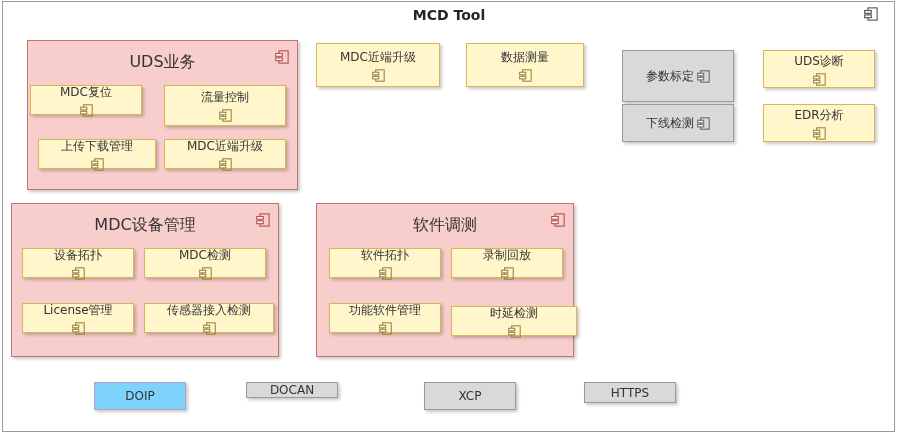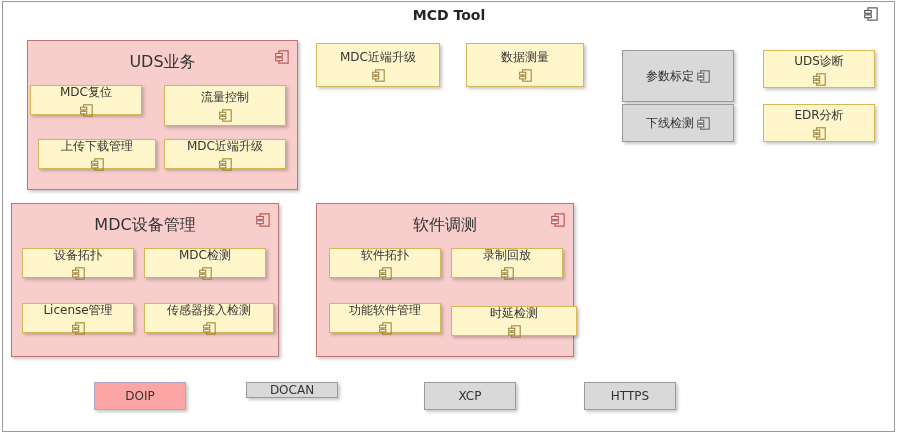--- a/index.html
+++ b/index.html
@@ -30,21 +30,21 @@
     display: flex; align-items: center; justify-content: center; gap: 3px;
     font-size: 12px; color: #333333;
     border: 1px solid;
     box-shadow: 2px 2px 3px rgba(0,0,0,0.22);
   }
   .shape .lbl { white-space: nowrap; }
 
   .yellow   { background: #fff6cb; border-color: #d6b656; flex-direction: column; }
   .pink     { background: #f8cecc; border-color: #c27672; }
   .gray     { background: #d9d9d9; border-color: #9a9a9a; }
-  .lavender { background: #fca5a5; border-color: #b3a2cf; }
+  .lavender { background: #7dd3fc; border-color: #b3a2cf; }
 
   .group { display: block; }
   .group-title {
     position: absolute; left: 0; right: 0; top: 11px;
     text-align: center; font-size: 16px; color: #333333;
   }
   .group-icon { position: absolute; top: 9px; right: 8px; }
 
   .cicon { width: 13px; height: 13px; flex: 0 0 auto; }
   .cicon-lg { width: 14px; height: 14px; }
@@ -206,16 +206,16 @@
 
   <div class="shape lavender" style="left:94px;top:382px;width:92px;height:28px">
     <span class="lbl">DOIP</span>
   </div>
   <div class="shape gray" style="left:246px;top:382px;width:92px;height:16px">
     <span class="lbl">DOCAN</span>
   </div>
   <div class="shape gray" style="left:424px;top:382px;width:92px;height:28px">
     <span class="lbl">XCP</span>
   </div>
-  <div class="shape gray" style="left:584px;top:382px;width:92px;height:28px">
+  <div class="shape gray" style="left:584px;top:382px;width:92px;height:21px">
     <span class="lbl">HTTPS</span>
   </div>
 </div>
 
 </body></html>

